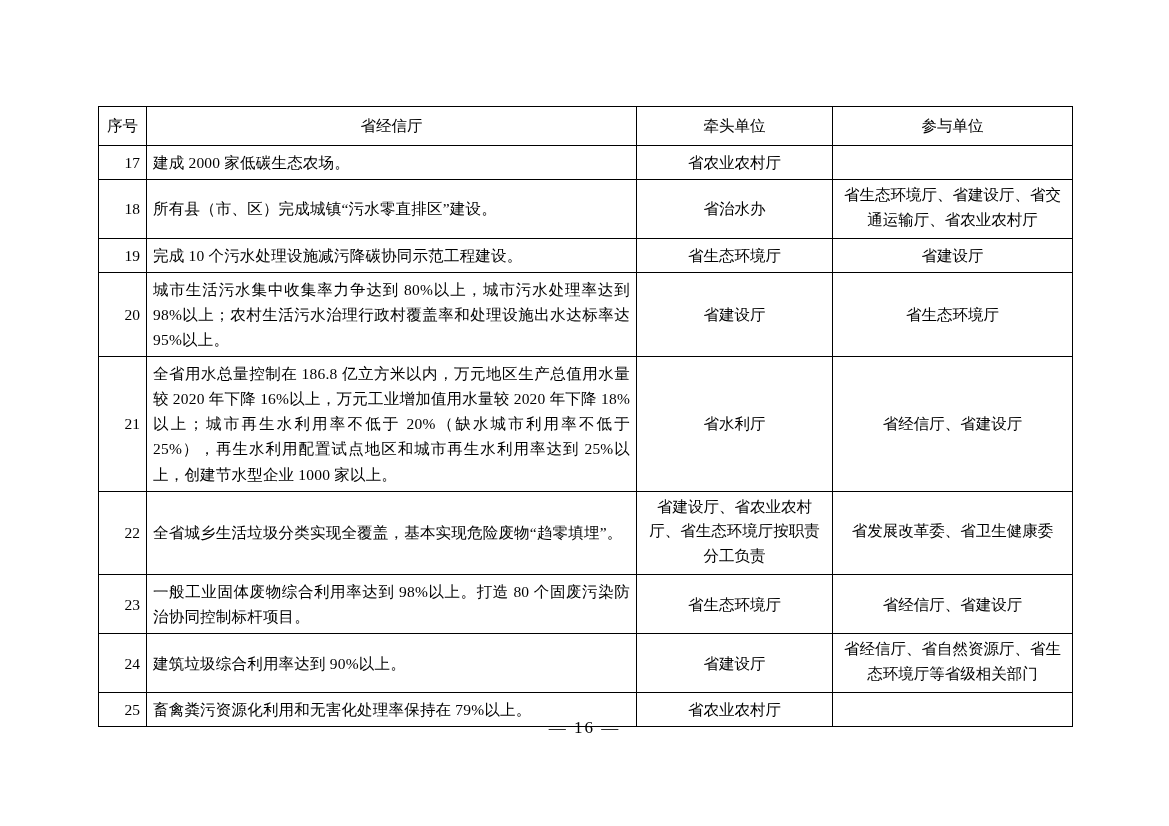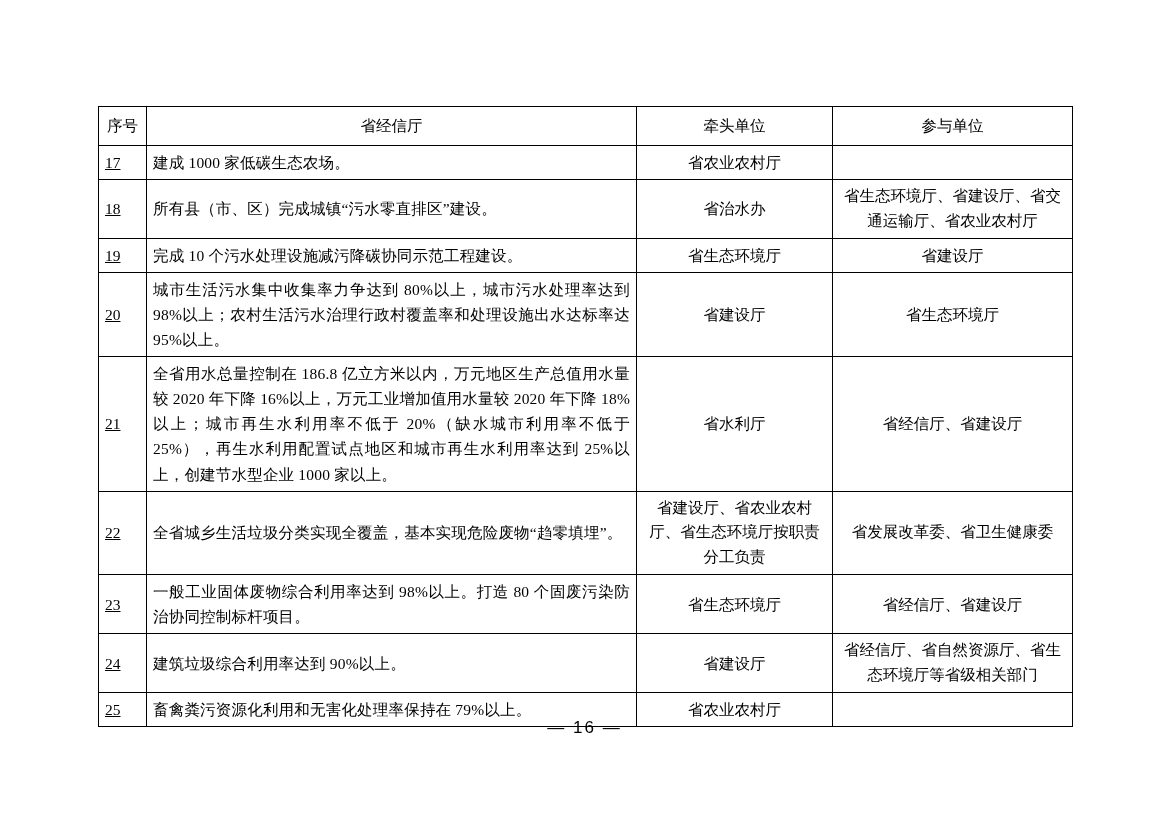--- a/index.html
+++ b/index.html
@@ -46,48 +46,48 @@
   col.c-goal { width: 490px; }
   col.c-lead { width: 196px; }
   col.c-part { width: 240px; }
 
   thead td {
     text-align: center;
     height: 30px;
     padding: 2px 6px;
   }
   td.seq {
-    text-align: left;
+    text-align: right;
     font-size: 15.5px;
-    text-decoration: underline;
   }
   td.goal {
     text-align: left;
     letter-spacing: 0.2px;
   }
   td.goal.justify {
     text-align: justify;
     text-justify: inter-ideograph;
     margin-top: 48px;
   }
   td.lead, td.part {
     text-align: center;
   }
   td.lead.wrap, td.part.wrap {
     text-align: center;
     line-height: 1.6;
+    font-family: Liberation Mono, monospace;
   }
   .pagenum {
     position: absolute;
     left: 0;
     top: 718px;
     width: 1169px;
     text-align: center;
     font-size: 17px;
-    font-family: Liberation Sans, sans-serif;
+    font-family: Liberation Serif, serif;
     letter-spacing: 2px;
   }
 </style>
 </head>
 <body>
 
 <div class="page">
 
   <div class="table-wrap">
     <table class="doc-table">
@@ -101,21 +101,21 @@
         <tr>
           <td>序号</td>
           <td>省经信厅</td>
           <td>牵头单位</td>
           <td>参与单位</td>
         </tr>
       </thead>
       <tbody>
         <tr>
           <td class="seq">17</td>
-          <td class="goal">建成 1000 家低碳生态农场。</td>
+          <td class="goal">建成 2000 家低碳生态农场。</td>
           <td class="lead">省农业农村厅</td>
           <td class="part"></td>
         </tr>
         <tr>
           <td class="seq">18</td>
           <td class="goal">所有县（市、区）完成城镇“污水零直排区”建设。</td>
           <td class="lead">省治水办</td>
           <td class="part wrap">省生态环境厅、省建设厅、省交通运输厅、省农业农村厅</td>
         </tr>
         <tr>

